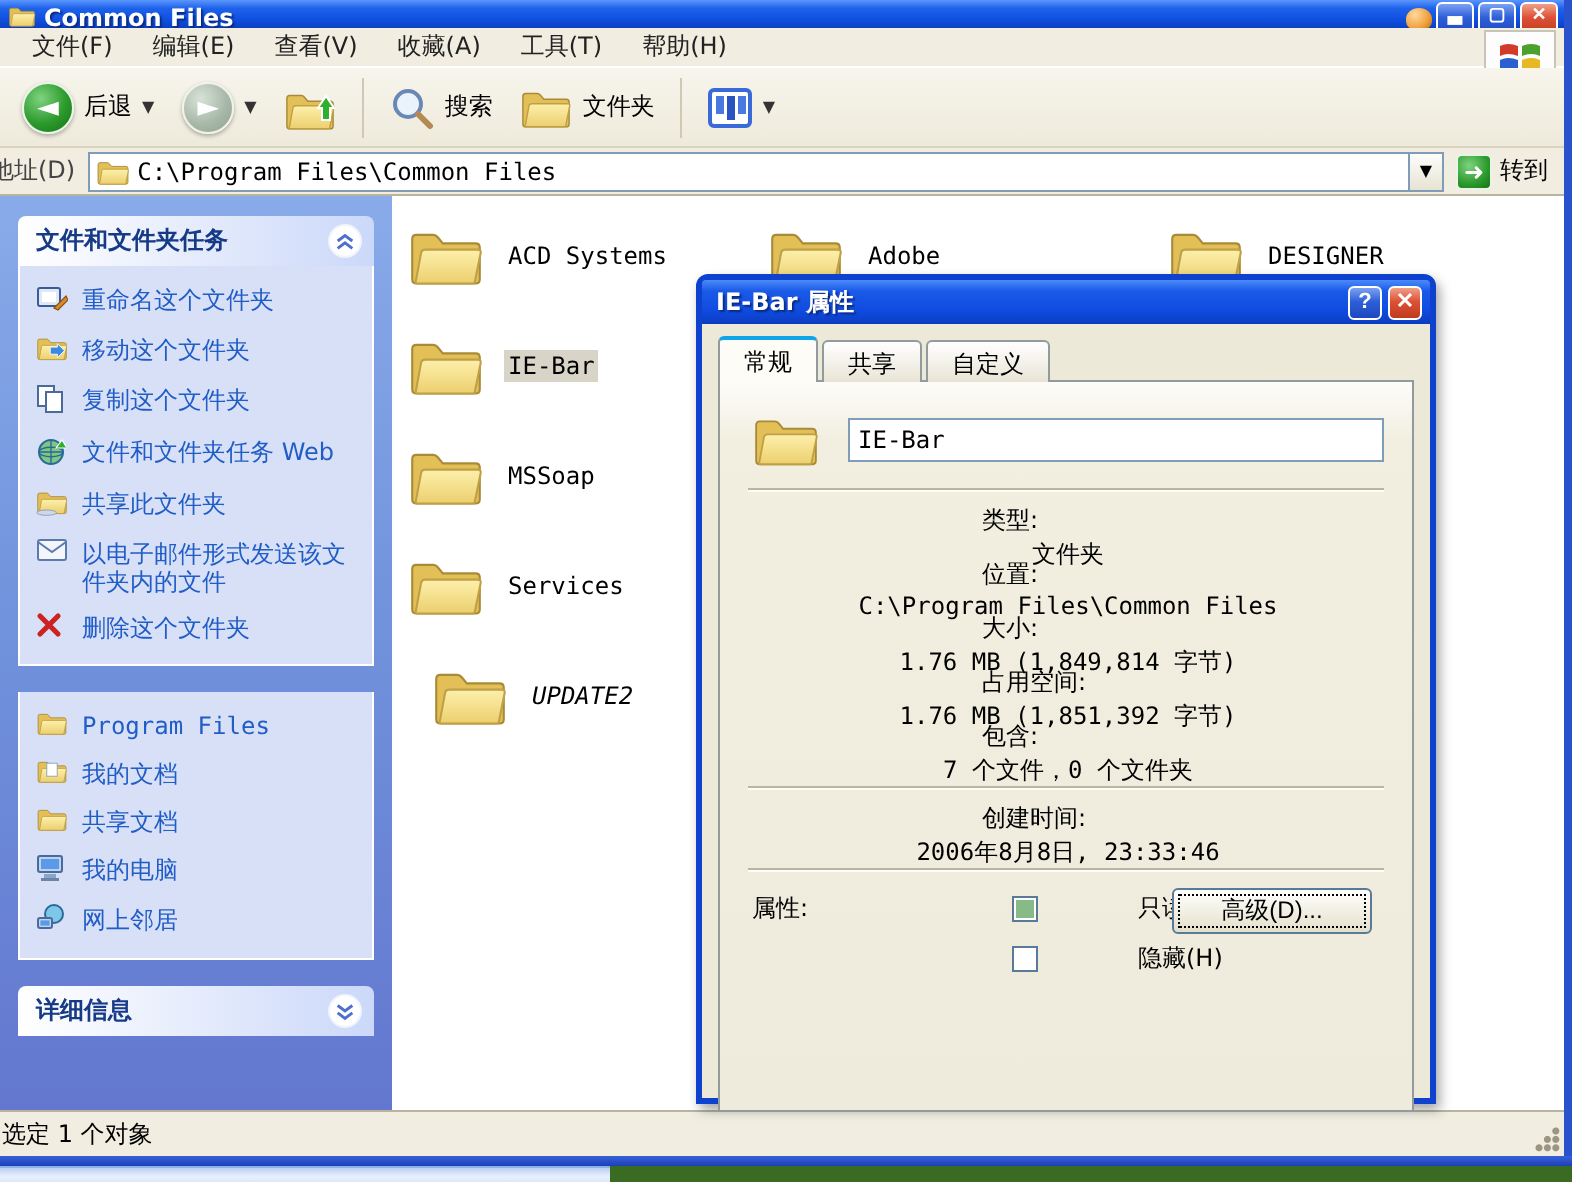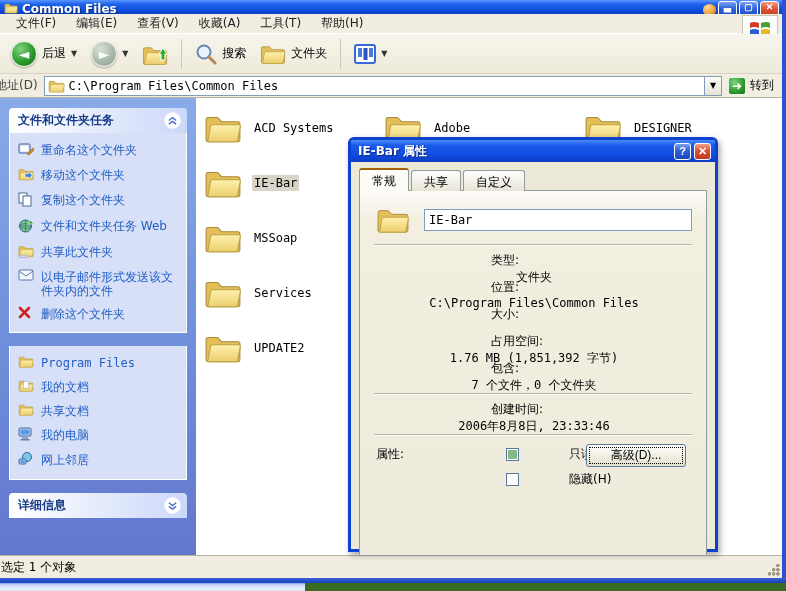--- a/index.html
+++ b/index.html
@@ -95,21 +95,21 @@
   .content { position:relative; flex:1; background:#fff; }
   .folder-item { position:absolute; display:flex; align-items:center; cursor:pointer; }
   .f-label { font-family:"DejaVu Sans Mono", monospace; font-size:12px; color:#000; margin-left:10px; padding:1px 2px; }
   .folder-item.selected .f-label { background:#d8d4c8; }
   .fi0{ left:8px;  top:14px; }
   .fi1{ left:188px;top:14px; }
   .fi2{ left:388px;top:14px; }
   .fi3{ left:8px;  top:69px; }
   .fi4{ left:8px;  top:124px; }
   .fi5{ left:8px;  top:179px; }
-  .fi6{ left:8px;  top:234px; }
+  .fi6{ left:20px;  top:234px;font-style:italic; }
 
   .statusbar { position:absolute; left:0; top:555px; width:782px; height:23px;
     background:#f1eee1; border-top:1px solid #b8b4a0; display:flex; align-items:center; padding-left:8px; color:#000; }
   .statusbar .txt { margin-left:-7px; }
   .grip { position:absolute; right:2px; bottom:2px; width:14px; height:14px;
     background:
      radial-gradient(circle at 85% 85%, #9a9682 0 1.5px, transparent 2px),
      radial-gradient(circle at 55% 85%, #9a9682 0 1.5px, transparent 2px),
      radial-gradient(circle at 85% 55%, #9a9682 0 1.5px, transparent 2px),
      radial-gradient(circle at 25% 85%, #9a9682 0 1.5px, transparent 2px),
@@ -127,21 +127,21 @@
   .dlg-btns { margin-left:auto; display:flex; gap:3px; }
   .dlg-wbtn { width:17px; height:17px; border:1px solid #fff; border-radius:3px; cursor:pointer;
     color:#fff; font-size:11px; font-weight:bold; line-height:14px; text-align:center;
     background:linear-gradient(180deg,#7da1f2,#2e5fd8 45%,#1c48c0); }
   .dlg-wbtn.close { background:linear-gradient(180deg,#f0a088,#dd5136 45%,#c03a1d); }
 
   .tabs { display:flex; margin:8px 0 0 8px; position:relative; z-index:2; }
   .tab { height:21px; padding:3px 12px 0; border:1px solid #919b9c; border-bottom:0;
     border-radius:3px 3px 0 0; background:linear-gradient(180deg,#ffffff,#e8e4d5);
     margin-right:2px; cursor:pointer; color:#000; }
-  .tab.active { background:#fdfcf7; border-top:2px solid #a16207; height:23px; margin-top:-2px; position:relative; }
+  .tab.active { background:#fdfcf7; border-top:2px solid #0ea5e9; height:23px; margin-top:-2px; position:relative; }
   .tabpage { position:relative; margin:-1px 8px 0 8px; height:366px; border:1px solid #919b9c;
     background:linear-gradient(180deg,#fdfcf8,#f2efe1 8%,#eeebdc); padding:13px 14px; z-index:1; }
 
   .name-row { display:flex; align-items:center; gap:14px; margin:2px 0 10px 2px; }
   .name-input { flex:1; height:22px; border:1px solid #7f9db9; background:#fff; padding:2px 4px;
     font-family:"DejaVu Sans Mono", monospace; font-size:12px; color:#000; }
   .dsep { height:2px; border-top:1px solid #b9b5a2; border-bottom:1px solid #fdfcf7; margin:6px 0; }
   .prop-row { display:flex; margin:0 0 0 2px; height:27px; align-items:center;flex-direction:column; }
   .prop-row .lbl { width:86px; color:#000; }
   .prop-row .val { font-family:"DejaVu Sans Mono", monospace; color:#000; white-space:nowrap; }
@@ -501,20 +501,21 @@
       <div class="prop-row">
         <span class="lbl">类型:</span>
         <span class="val">文件夹</span>
       </div>
       <div class="prop-row">
         <span class="lbl">位置:</span>
         <span class="val">C:\Program Files\Common Files</span>
       </div>
       <div class="prop-row">
         <span class="lbl">大小:</span>
+        <span class="val">1.76 MB (1,849,814 字节)</span>
       </div>
       <div class="prop-row">
         <span class="lbl">占用空间:</span>
         <span class="val">1.76 MB (1,851,392 字节)</span>
       </div>
       <div class="prop-row">
         <span class="lbl">包含:</span>
         <span class="val">7 个文件，0 个文件夹</span>
       </div>
 

